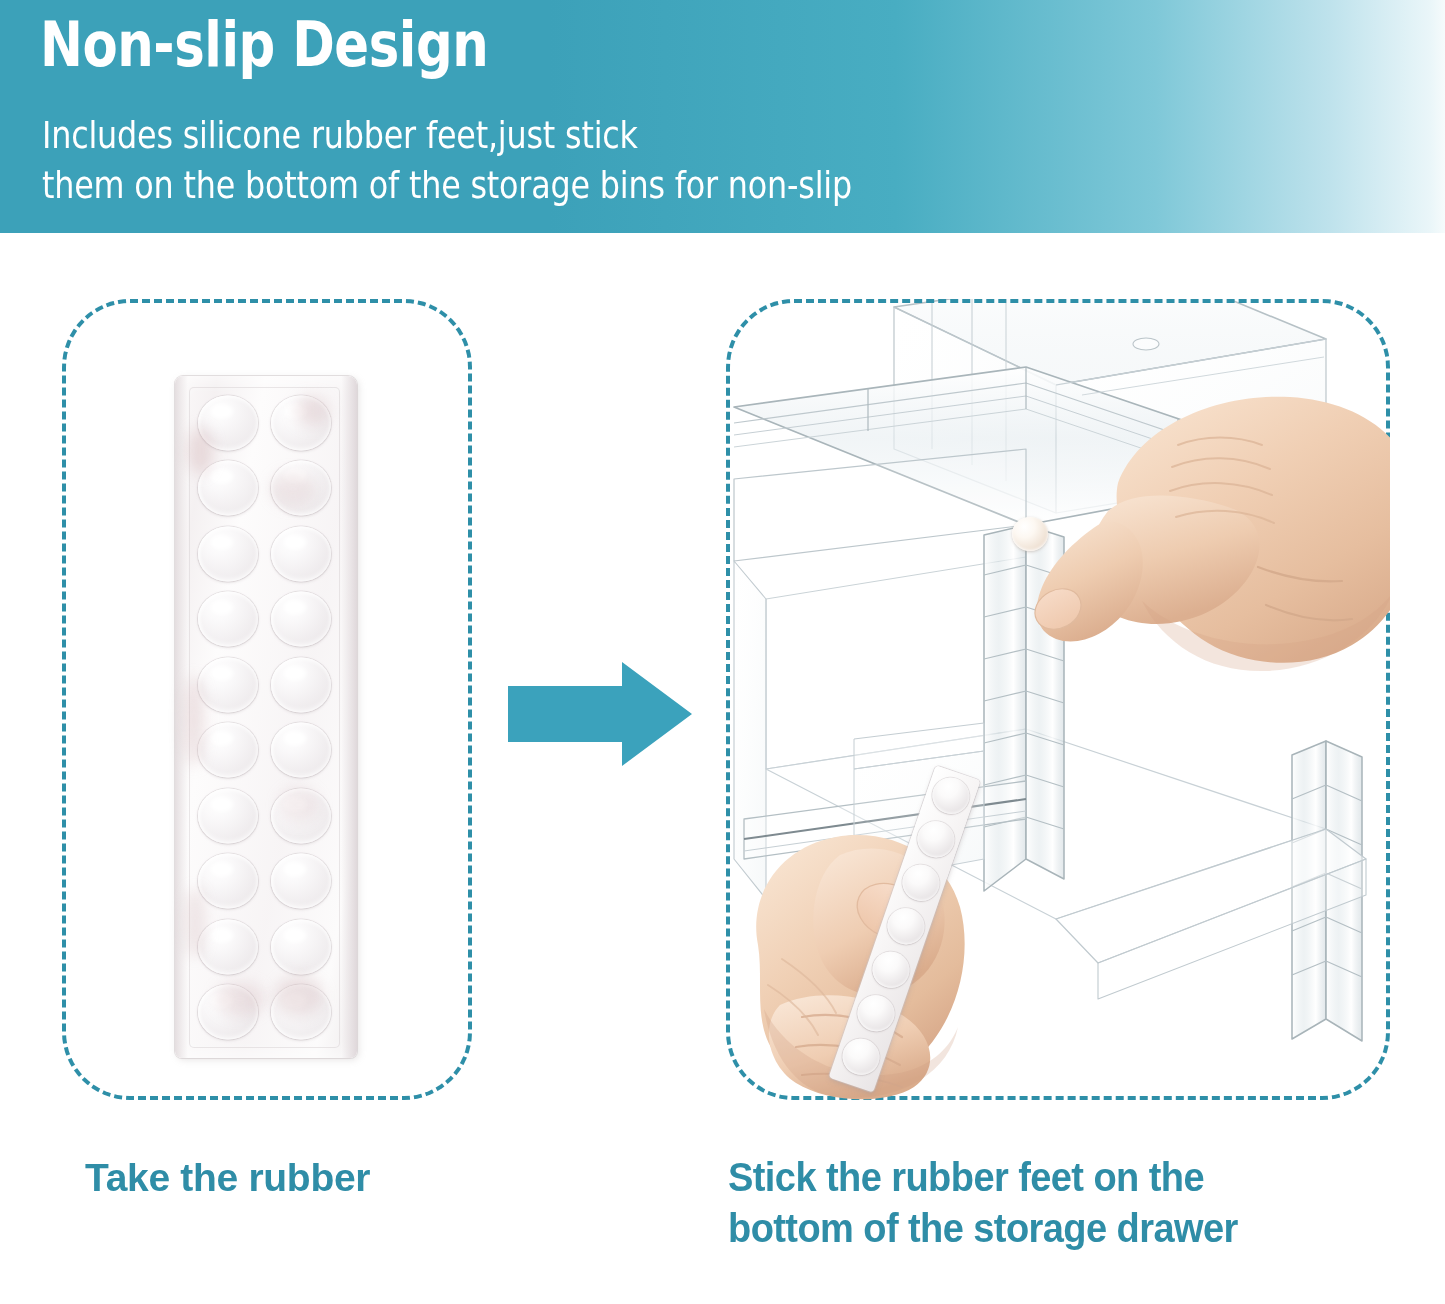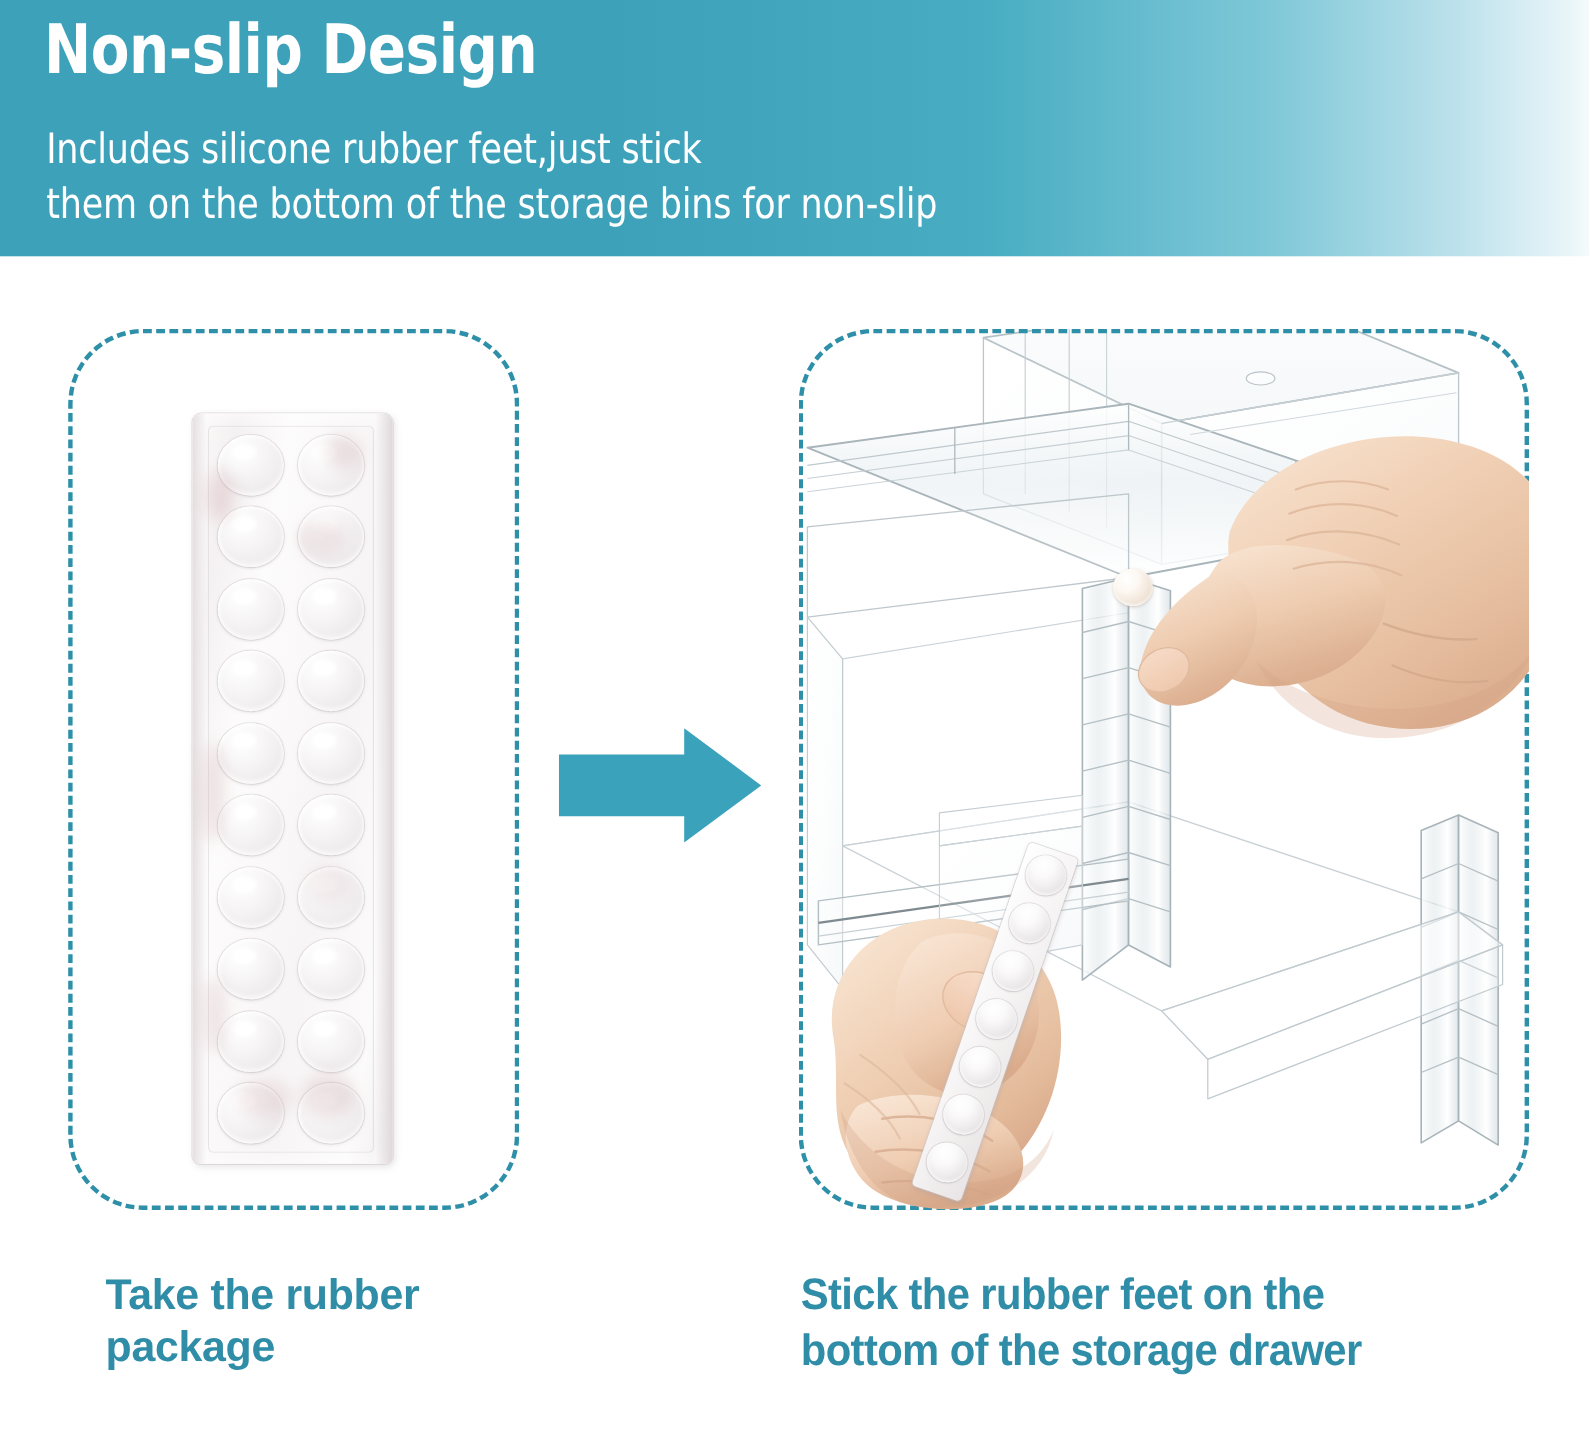--- a/index.html
+++ b/index.html
@@ -49,21 +49,21 @@
   .panel-left  { left:62px;  top:299px; width:410px; height:801px; }
   .panel-right { left:726px; top:299px; width:664px; height:801px; }
 
   
   .caption {
     position:absolute; color:#2F8DA7;
     font-family:"Liberation Sans", sans-serif;
     font-weight:600;
   }
   .caption-left {
-    left:96px; top:1155px; width:400px;
+    left:85px; top:1155px; width:400px;
     font-size:39px; line-height:1.20; letter-spacing:-0.3px;
   }
   .caption-right {
     left:728px; top:1152px; width:700px;
     font-size:40px; line-height:1.28; letter-spacing:-0.6px;
     transform:scaleX(0.95); transform-origin:left top;
   }
   .caption-right div { white-space:nowrap; }
 
   
@@ -246,21 +246,20 @@
           <div class="dome"></div>
         </div>
       <div class="dome-cell">
           <div class="dome"></div>
         </div>
     </div>
   </div>
 
   <div class="caption caption-left">
     <div>Take the rubber</div>
-    <div>package</div>
   </div>
 
   <div class="arrow">
     <svg width="184" height="104" viewBox="0 0 184 104">
       <polygon points="0,24 114,24 114,0 184,52 114,104 114,80 0,80" fill="#3BA2BC"></polygon>
     </svg>
   </div>
 
   <div class="scene">
     <svg class="acrylic-svg" width="664" height="801" viewBox="0 0 664 801">

